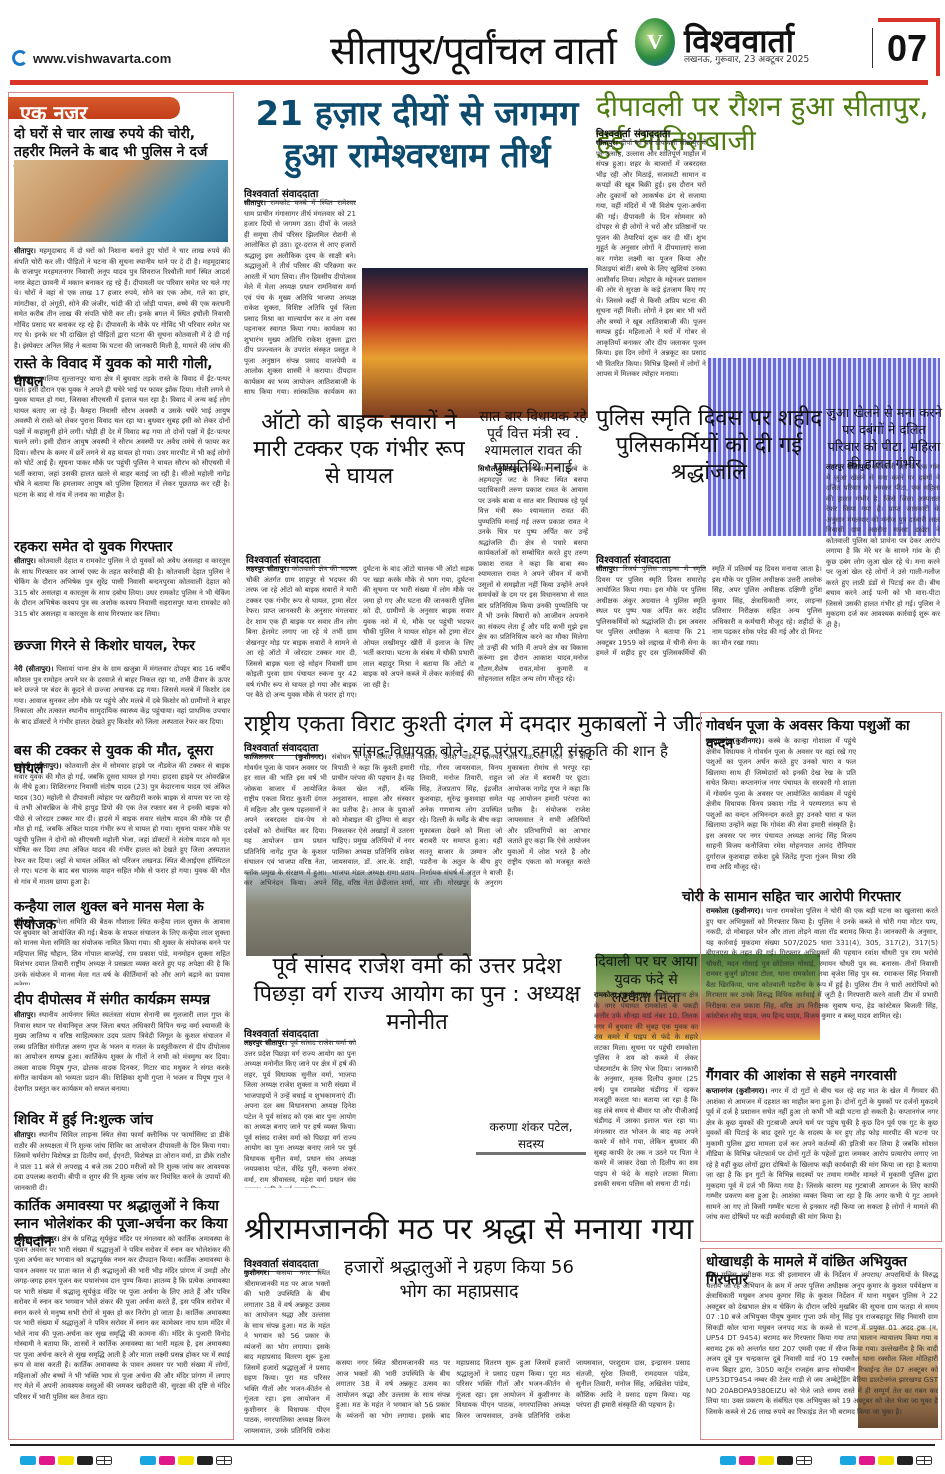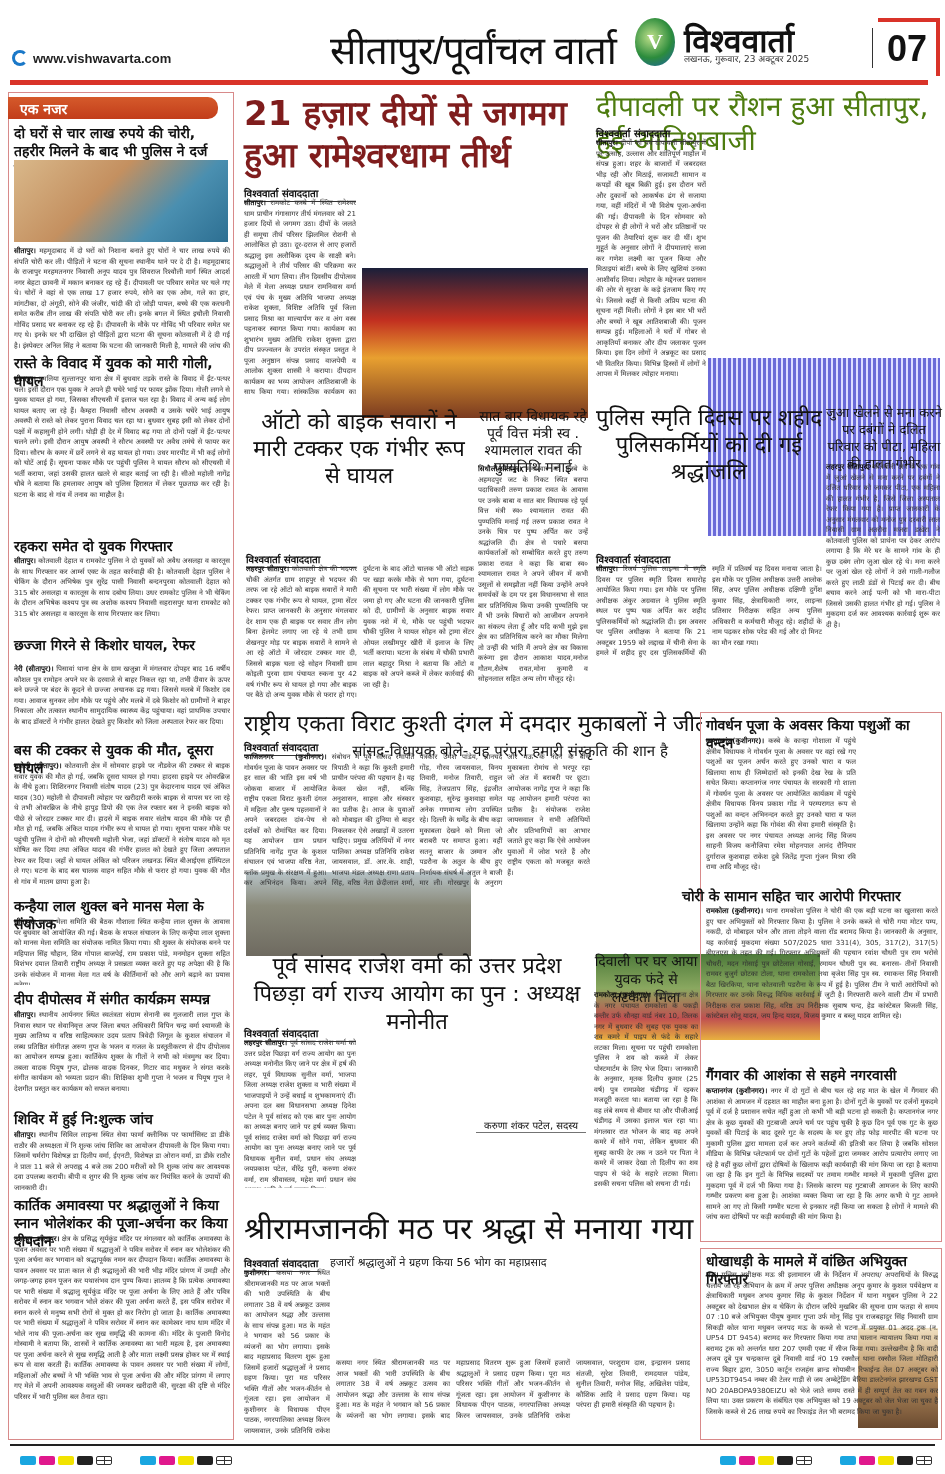--- a/index.html
+++ b/index.html
@@ -10,35 +10,35 @@
 .ie-icon{width:16px;height:16px;border-radius:50%;border:3px solid #1a78c8;border-right-color:transparent;display:inline-block;position:relative}
 .hdr-section{left:330px;top:22px;font-size:39px;font-family:"Liberation Sans Narrow","Liberation Sans",sans-serif;letter-spacing:-1px;color:#111}
 .logo-globe{left:635px;top:18px;width:40px;height:48px;border-radius:50%;background:radial-gradient(circle at 40% 40%,#bfe08a,#2c8c3c 55%,#1b5fa8);display:flex;align-items:center;justify-content:center;font-weight:bold;color:#fff;font-size:22px;font-family:"Liberation Serif",serif}
 .logo-name{left:684px;top:18px;font-size:32px;font-weight:bold;color:#111}
 .logo-date{left:684px;top:52px;font-size:9px;color:#333}
 .page-num{left:878px;top:18px;width:62px;height:58px;border-top:4px solid #d93329;border-right:4px solid #d93329;font-size:36px;font-weight:bold;font-family:"Liberation Sans",sans-serif;display:flex;align-items:center;justify-content:center}
 .page-num-sep{left:872px;top:28px;width:1px;height:40px;background:#333}
 .hdr-bar{left:10px;top:80px;width:918px;height:5px;background:#d93329}
 
 .boxed{border:1.5px solid #d88a8a}
-.tag-ek{left:8px;top:97px;width:210px;height:22px;background:linear-gradient(#d55a2b,#c23d1a);color:#fff;font-weight:bold;font-size:14px;padding:2px 12px;border-radius:0 10px 10px 0}
+.tag-ek{left:8px;top:97px;width:172px;height:22px;background:linear-gradient(#d55a2b,#c23d1a);color:#fff;font-weight:bold;font-size:20px;padding:2px 12px;border-radius:0 10px 10px 0}
 .h-sm{font-weight:bold;font-size:14px;line-height:18px;color:#111}
-.h-lg{font-weight:bold;font-size:34px;line-height:42px;text-align:left;color:#7f1d1d}
+.h-lg{font-weight:bold;font-size:34px;line-height:42px;text-align:center;color:#0c4a6e}
 .h-xl{font-size:28px;line-height:34px;color:#4d7c0f}
 .body{font-size:7px;line-height:10.5px;color:#333;text-align:justify;overflow:hidden}
 .body b{color:#111}
 .byline{font-size:10px;font-weight:bold;border-bottom:1px solid #333;padding-bottom:1px;color:#111}
 .photo{background:#8a7d6a;overflow:hidden;position:relative}
 .ph-room{background:linear-gradient(135deg,#d9b88a 0%,#c49060 40%,#4a8fb0 70%,#2d6f92 100%)}
 .ph-night{background:linear-gradient(180deg,#1a1f3a 0%,#c23020 35%,#e8a030 60%,#7a3a20 100%)}
 .ph-lights{background:repeating-linear-gradient(90deg,#6a6ad8 0 3px,#dcdcff 3px 5px),#3838a8}
 .ph-road{background:linear-gradient(180deg,#b8c4c8 0%,#8a8a7a 40%,#6e6a60 100%)}
 .ph-police{background:linear-gradient(180deg,#4d7a3a 0%,#8aa860 40%,#c05050 75%,#e8b040 100%)}
 .ph-cow{background:linear-gradient(180deg,#f0e0c0 0%,#b89060 50%,#6a4a30 100%)}
-.caption{font-size:10px;text-align:center;color:#111;border-bottom:1px solid #737373}
+.caption{font-size:12px;text-align:center;color:#111;border-bottom:3px solid #737373}
 .footer-line{height:2px;background:#222}
 .reg{display:flex;gap:3px;align-items:center}
 .reg span{width:16px;height:9px;border-radius:2px;display:inline-block}
 .reg .cross{border:1px solid #333;background:#fff;position:relative}
 .reg .cross:before{content:"";position:absolute;left:7px;top:0;width:1px;height:100%;background:#333}
 .reg .cross:after{content:"";position:absolute;top:3px;left:0;width:100%;height:1px;background:#333}
 </style>
 </head>
 <body>
 
@@ -135,21 +135,21 @@
 <div class="abs body" style="left:594px;top:990px;width:104px;height:196px"><b>रामकोला (कुशीनगर)।</b> <span>स्थानीय थाना क्षेत्र के नगर पंचायत रामकोला के पकड़ी बन्तीर उर्फ सौनहा वार्ड नंबर 10, तिलक नगर में बुधवार की सुबह एक युवक का शव कमरे में पाइप से फंदे के सहारे लटका मिला। सूचना पर पहुंची रामकोला पुलिस ने शव को कब्जे में लेकर पोस्टमार्टम के लिए भेज दिया। जानकारी के अनुसार, मृतक दिलीप कुमार (25 वर्ष) पुत्र रामप्रवेश चंडीगढ़ में रहकर मजदूरी करता था। बताया जा रहा है कि वह लंबे समय से बीमार था और पीजीआई चंडीगढ़ में उसका इलाज चल रहा था। मंगलवार रात भोजन के बाद वह अपने कमरे में सोने गया, लेकिन बुधवार की सुबह काफी देर तक न उठने पर पिता ने कमरे में जाकर देखा तो दिलीप का शव पाइप से फंदे के सहारे लटका मिला। इसकी सूचना पुलिस को सूचना दी गई।</span></div>
 
 <div class="abs" style="left:244px;top:952px;width:346px;font-size:22px;line-height:28px;text-align:center">पूर्व सांसद राजेश वर्मा को उत्तर प्रदेश पिछड़ा वर्ग राज्य आयोग का पुन : अध्यक्ष मनोनीत</div>
 <div class="abs byline" style="left:244px;top:1026px;width:112px">विश्ववार्ता संवाददाता</div>
 <div class="abs body" style="left:244px;top:1038px;width:112px;height:150px"><b>लहरपुर सीतापुर।</b> <span>पूर्व सांसद राजेश वर्मा को उत्तर प्रदेश पिछड़ा वर्ग राज्य आयोग का पुनः अध्यक्ष मनोनीत किए जाने पर क्षेत्र में हर्ष की लहर, पूर्व विधायक सुनील वर्मा, भाजपा जिला अध्यक्ष राजेश शुक्ला व भारी संख्या में भाजपाइयों ने उन्हें बधाई व शुभकामनाएं दीं। अपना दल बस विधानसभा अध्यक्ष दिनेश पटेल ने पूर्व सांसद को एक बार पुनः आयोग का अध्यक्ष बनाए जाने पर हर्ष व्यक्त किया। पूर्व सांसद राजेश वर्मा को पिछड़ा वर्ग राज्य आयोग का पुनः अध्यक्ष बनाए जाने पर पूर्व विधायक सुनील वर्मा, प्रधान संघ अध्यक्ष जयप्रकाश पटेल, वीरेंद्र पुरी, करुणा शंकर वर्मा, राम श्रीवास्तव, महेश वर्मा प्रधान संघ अध्यक्ष आदि ने हर्ष व्यक्त किया।</span></div>
 
 <div class="abs caption" style="left:476px;top:1118px;width:110px">करुणा शंकर पटेल, सदस्य</div>
 
 <div class="abs" style="left:244px;top:1212px;width:458px;font-size:30px;line-height:34px;text-align:center;white-space:nowrap;overflow:hidden">श्रीरामजानकी मठ पर श्रद्धा से मनाया गया अन्नकूट उत्सव</div>
 <div class="abs byline" style="left:244px;top:1256px;width:76px">विश्ववार्ता संवाददाता</div>
-<div class="abs" style="left:330px;top:1254px;width:258px;font-size:11px;">हजारों श्रद्धालुओं ने ग्रहण किया 56 भोग का महाप्रसाद</div>
+<div class="abs" style="left:330px;top:1254px;width:258px;font-size:18px;text-align:center">हजारों श्रद्धालुओं ने ग्रहण किया 56 भोग का महाप्रसाद</div>
 
 <div class="abs body" style="left:244px;top:1268px;width:86px;height:168px"><b>कुशीनगर।</b> <span>कसया नगर स्थित श्रीरामजानकी मठ पर आज भक्तों की भारी उपस्थिति के बीच लगातार 38 वें वर्ष अन्नकूट उत्सव का आयोजन श्रद्धा और उल्लास के साथ संपन्न हुआ। मठ के महंत ने भगवान को 56 प्रकार के व्यंजनों का भोग लगाया। इसके बाद महाप्रसाद वितरण शुरू हुआ जिसमें हजारों श्रद्धालुओं ने प्रसाद ग्रहण किया। पूरा मठ परिसर भक्ति गीतों और भजन-कीर्तन से गूंजता रहा। इस आयोजन में कुशीनगर के विधायक पीएन पाठक, नगरपालिका अध्यक्ष किरन जायसवाल, उनके प्रतिनिधि राकेश जायसवाल, परशुराम दास, इन्द्रासन प्रसाद संतजी, सुरेश तिवारी, रामदयाल पांडेय, सुनील तिवारी, मनोज सिंह, अखिलेश पांडेय, कौशिक आदि ने प्रसाद ग्रहण किया। यह परंपरा ही हमारी संस्कृति की पहचान है।</span></div>
 <div class="abs body" style="left:336px;top:1358px;width:354px;height:80px;column-count:3;column-gap:6px"><span>कसया नगर स्थित श्रीरामजानकी मठ पर आज भक्तों की भारी उपस्थिति के बीच लगातार 38 वें वर्ष अन्नकूट उत्सव का आयोजन श्रद्धा और उल्लास के साथ संपन्न हुआ। मठ के महंत ने भगवान को 56 प्रकार के व्यंजनों का भोग लगाया। इसके बाद महाप्रसाद वितरण शुरू हुआ जिसमें हजारों श्रद्धालुओं ने प्रसाद ग्रहण किया। पूरा मठ परिसर भक्ति गीतों और भजन-कीर्तन से गूंजता रहा। इस आयोजन में कुशीनगर के विधायक पीएन पाठक, नगरपालिका अध्यक्ष किरन जायसवाल, उनके प्रतिनिधि राकेश जायसवाल, परशुराम दास, इन्द्रासन प्रसाद संतजी, सुरेश तिवारी, रामदयाल पांडेय, सुनील तिवारी, मनोज सिंह, अखिलेश पांडेय, कौशिक आदि ने प्रसाद ग्रहण किया। यह परंपरा ही हमारी संस्कृति की पहचान है।</span></div>
 
 <div class="abs footer-line" style="left:10px;top:1444px;width:925px"></div>
 <div class="abs reg" style="left:20px;top:1456px">
   <span class="swatch" style="background: rgb(25, 166, 224);"></span>
   <span class="swatch" style="background: rgb(224, 24, 140);"></span>
   <span class="swatch" style="background: rgb(242, 227, 0);"></span>
   <span class="swatch" style="background: rgb(34, 34, 34);"></span>

